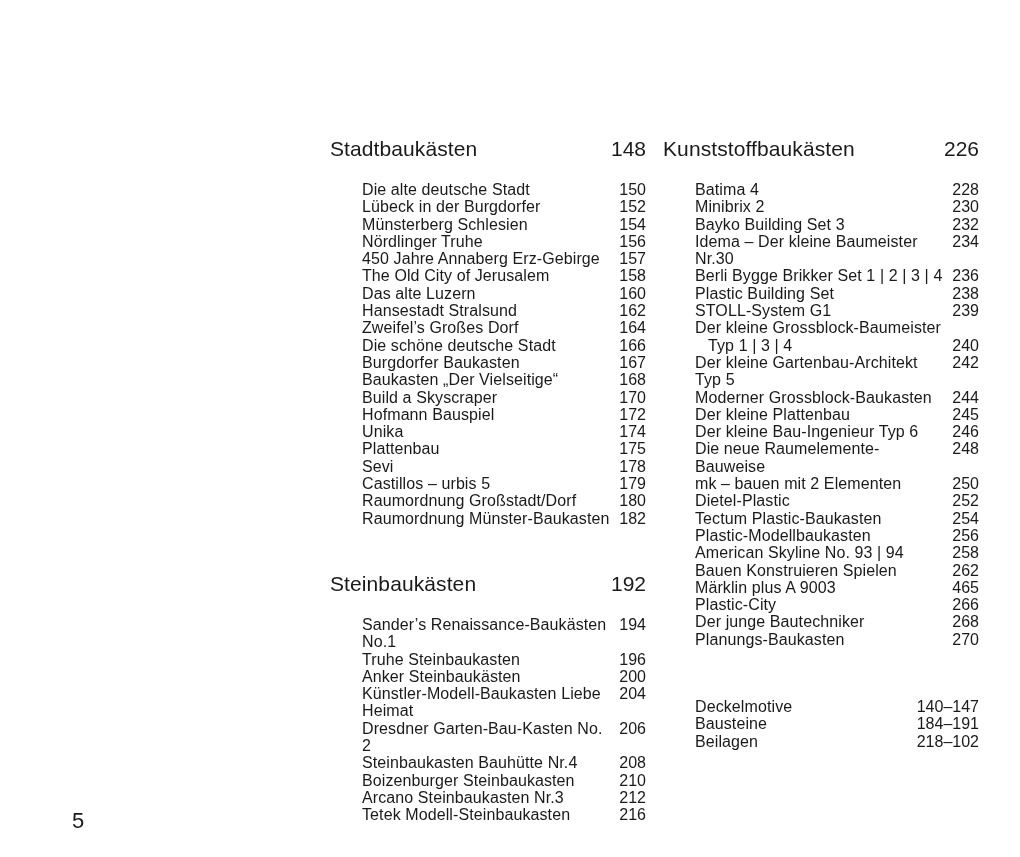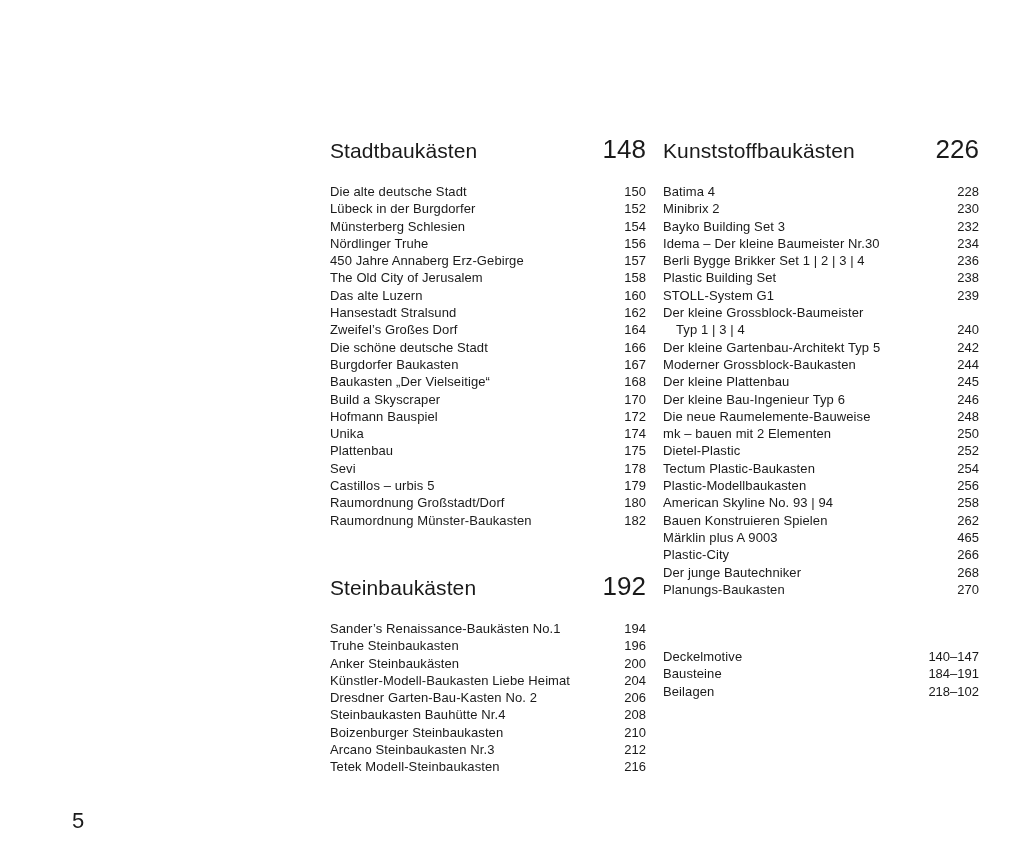--- a/index.html
+++ b/index.html
@@ -34,33 +34,34 @@
     margin-bottom: 19px;
   }
   .sec-title {
     font-size: 21px;
     font-weight: 400;
     margin: 0;
     line-height: 26px;
     letter-spacing: 0.1px;
   }
   .sec-page {
-    font-size: 26px;
+    font-size: 21px;
     line-height: 26px;
     white-space: nowrap;
     padding-left: 12px;
   }
 
   .entries { display: block; }
   .entry {
     display: flex;
     justify-content: space-between;
     align-items: baseline;
-    font-size: 13px;
+    font-size: 16px;
     line-height: 17.3px;
+    margin-left: 32px;
   }
   .entry-label { letter-spacing: 0.1px; }
   .entry-label.indent { padding-left: 13px; text-align: right; }
   .entry-page {
     white-space: nowrap;
     padding-left: 8px;
     text-align: right;
   }
 
   .sec-second { margin-top: 44px; }

